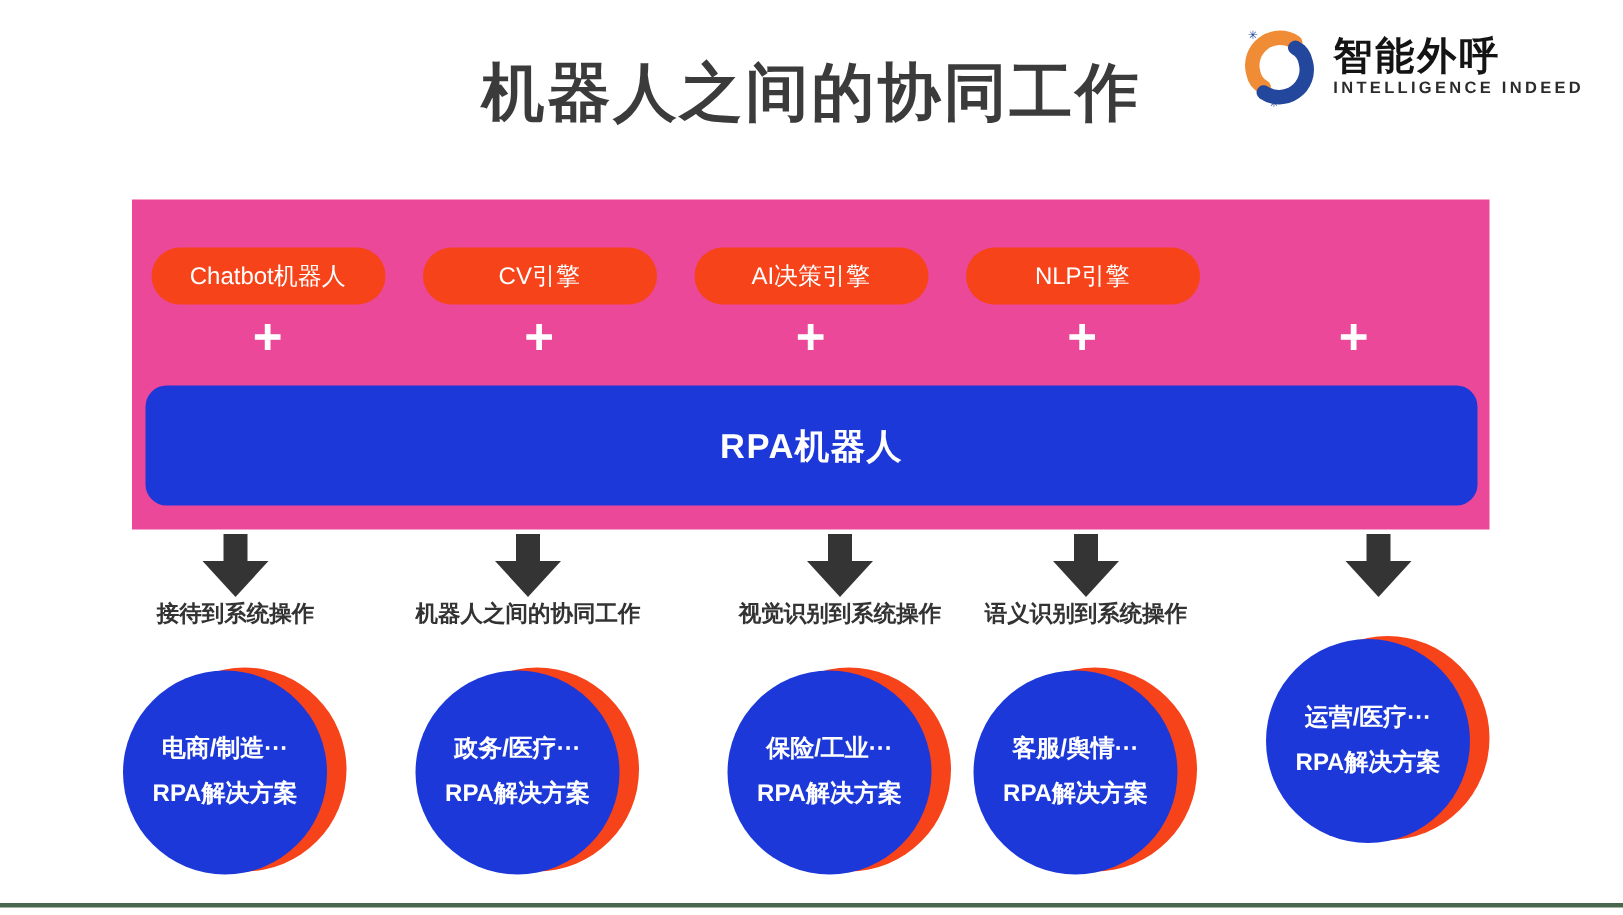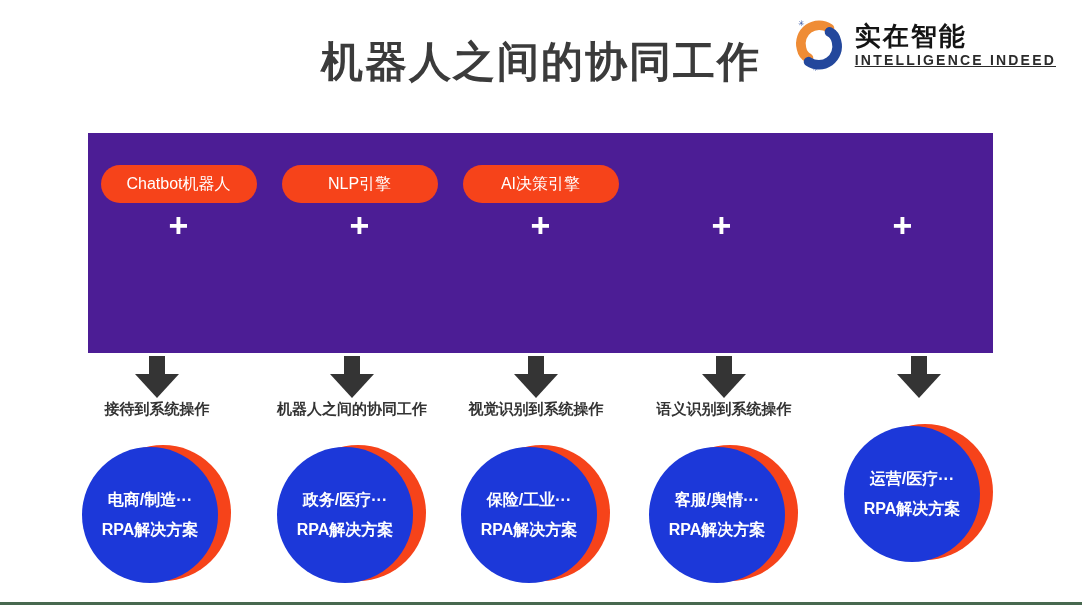--- a/index.html
+++ b/index.html
@@ -32,35 +32,34 @@
   }
   .logo-icon { width: 56px; height: 58px; }
   .logo-text { display: flex; flex-direction: column; line-height: 1.05; }
   .logo-name {
     font-size: 26px;
     font-weight: 800;
     color: #141414;
     letter-spacing: 2px;
   }
   .logo-sub {
-    font-size: 14px;
+    font-size: 11px;
     letter-spacing: 2.2px;
     color: #2b2b2b;
     font-weight: 600;
     margin-top: 3px;
     white-space: nowrap;
-    text-decoration: underline;
   }
 
   
   .panel {
     position: absolute;
     left: 88px; top: 133px;
     width: 905px; height: 220px;
-    background: #4c1d95;
+    background: #ec4899;
   }
   .engine-row {
     display: grid;
     grid-template-columns: repeat(5, 1fr);
     margin-top: 32px;
   }
   .engine-pill {
     justify-self: center;
     width: 156px; height: 38px;
     border-radius: 19px;
@@ -102,21 +101,21 @@
     position: absolute;
     top: 356px;
     width: 240px;
     display: flex;
     flex-direction: column;
     align-items: center;
     transform: translateX(-50%);
   }
   .flow-col.c1 { left: 157px; }
   .flow-col.c2 { left: 352px; }
-  .flow-col.c3 { left: 536px; }
+  .flow-col.c3 { left: 560px; }
   .flow-col.c4 { left: 724px; align-items: center; }
   .flow-col.c5 { left: 919px; }
 
   .down-arrow { width: 46px; height: 42px; display: block; }
 
   .flow-label {
     margin-top: 2px;
     font-size: 15px;
     font-weight: 700;
     color: #333333;
@@ -166,38 +165,42 @@
 <h1 class="page-title">机器人之间的协同工作</h1>
 
 <div class="logo">
   <svg class="logo-icon" viewBox="0 0 64 64">
     <path d="M44 13 A21 21 0 0 0 12 36 C13 41 16 45 20 47" stroke="#ef8c35" stroke-width="11" fill="none" stroke-linecap="round"></path>
     <path d="M20 51 A21 21 0 0 0 52 28 C51 23 48 19 44 17" stroke="#23479c" stroke-width="11" fill="none" stroke-linecap="round"></path>
     <text x="8" y="10" font-size="9" fill="#23479c">✳</text>
     <text x="24" y="62" font-size="9" fill="#23479c">✳</text>
   </svg>
   <div class="logo-text">
-    <span class="logo-name">实在智能</span>
+    <span class="logo-name">智能外呼</span>
     <span class="logo-sub">INTELLIGENCE INDEED</span>
   </div>
 </div>
 
 <div class="panel">
   <div class="engine-row">
     <div class="engine-pill">Chatbot机器人</div>
+    <div class="engine-pill">CV引擎</div>
+    <div class="engine-pill">AI决策引擎</div>
     <div class="engine-pill">NLP引擎</div>
-    <div class="engine-pill">AI决策引擎</div>
   </div>
   <div class="plus-row">
     <div class="plus-sign">+</div>
     <div class="plus-sign">+</div>
     <div class="plus-sign">+</div>
     <div class="plus-sign">+</div>
     <div class="plus-sign">+</div>
   </div>
+  <div class="rpa-bar">
+    <span class="rpa-label">RPA机器人</span>
+  </div>
 </div>
 
 <div class="flow-col c1">
   <svg class="down-arrow" viewBox="0 0 46 42">
     <rect x="15" y="0" width="16" height="19" fill="#343434"></rect>
     <polygon points="1,18 45,18 23,42" fill="#343434"></polygon>
   </svg>
   <div class="flow-label">接待到系统操作</div>
   <div class="circle-wrap">
     <div class="circle-orange"></div>

